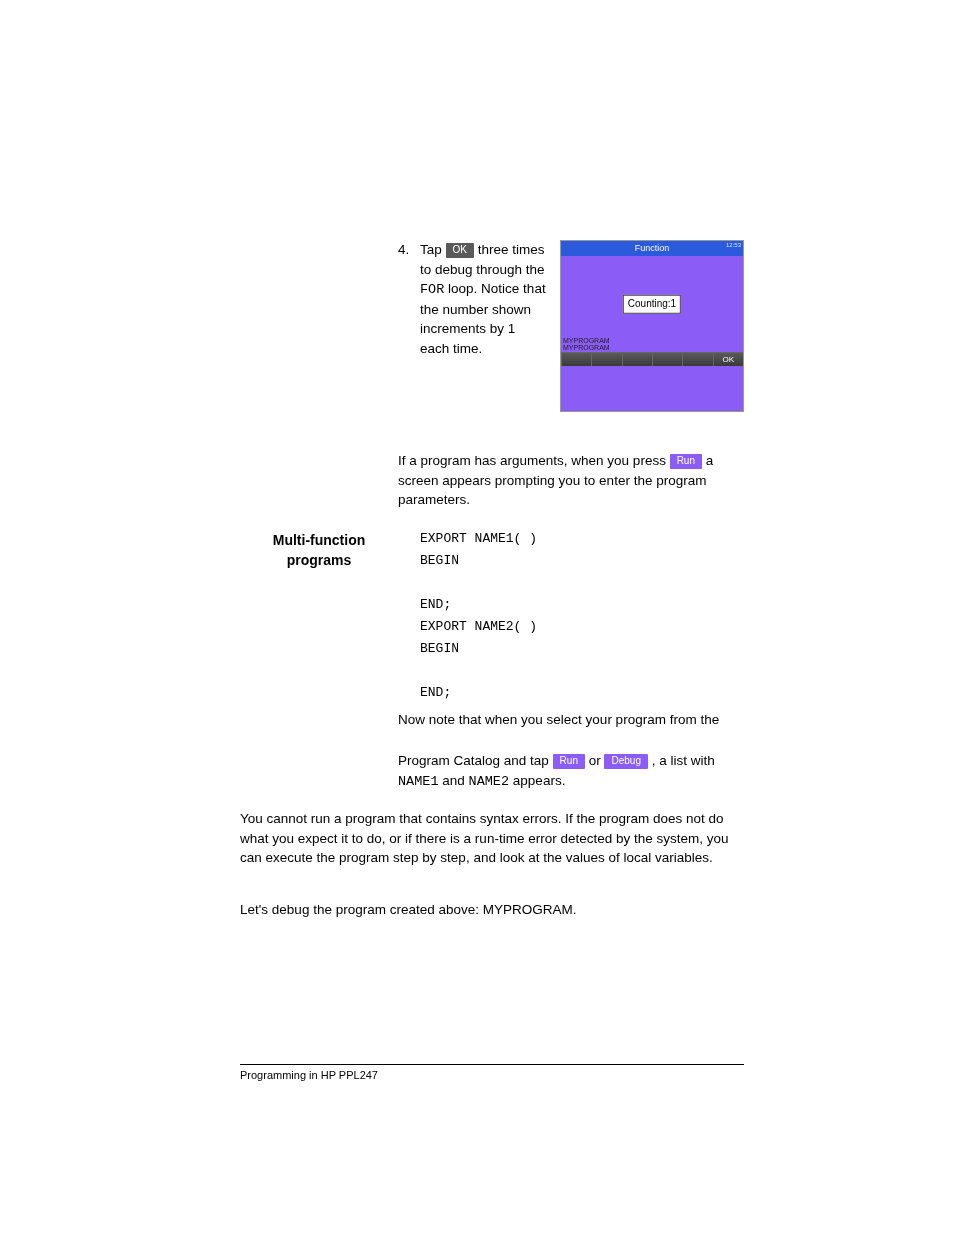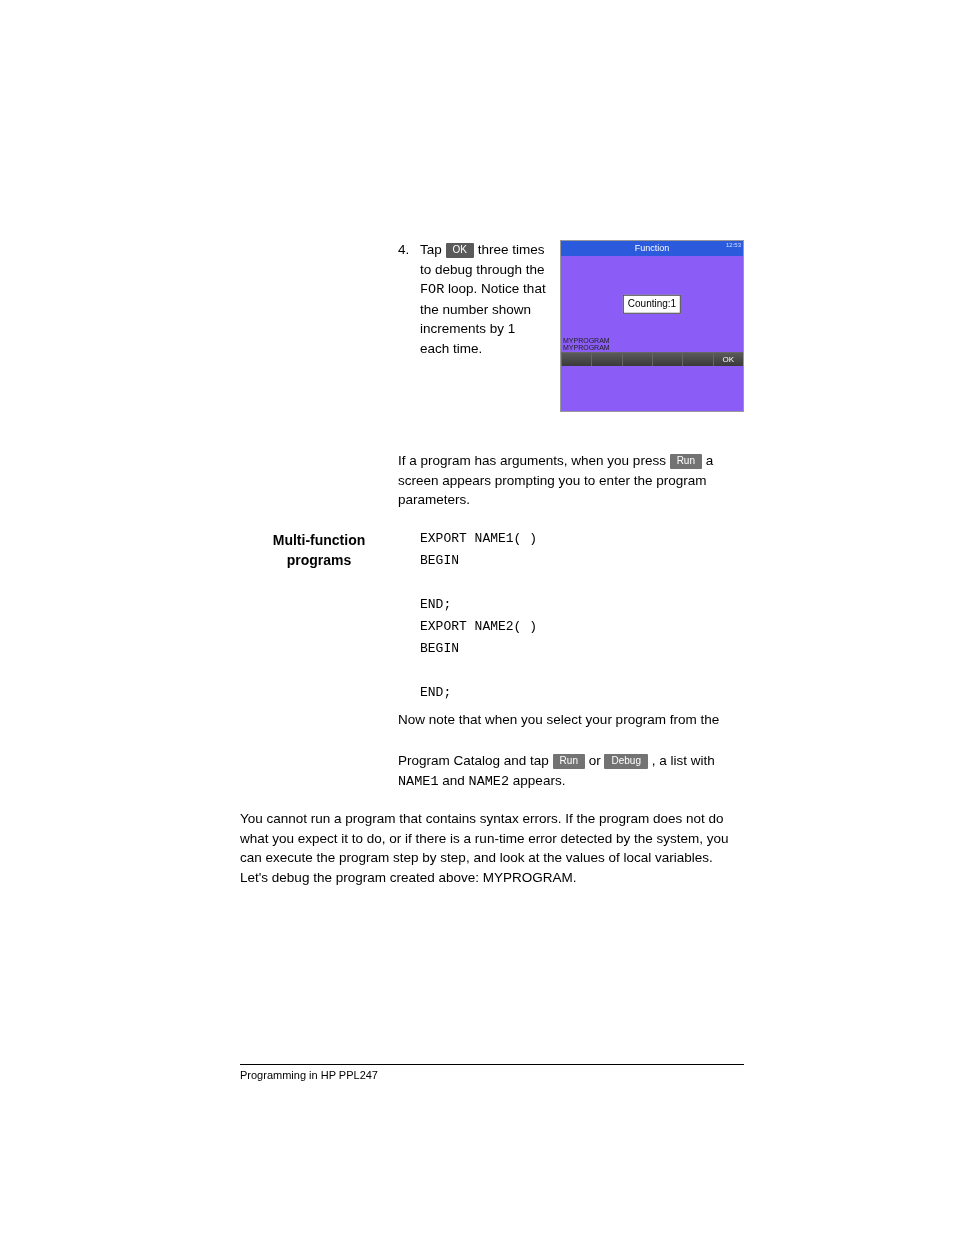--- a/index.html
+++ b/index.html
@@ -58,21 +58,21 @@
     display: inline-block;
     background: #5a5a5a;
     color: #fff;
     font-size: 10px;
     padding: 1px 7px 2px 7px;
     border-radius: 1px;
     line-height: 1.2;
     vertical-align: 1px;
   }
   .btn.light {
-    background: #737373;
+    background: #8b5cf6;
     margin-top: 24px;
   }
   .mono {
     font-family: "Courier New", monospace;
   }
   .codeblock {
     font-family: "Courier New", monospace;
     margin-left: 22px;
     line-height: 1.7;
     white-space: pre;
@@ -231,21 +231,21 @@
           <span> and </span>
           <span class="mono">NAME2</span>
           <span> appears.</span>
         </div>
       </div>
     </div>
 
     <div class="row">
       <div class="body">
         <div>You cannot run a program that contains syntax errors. If the program does not do what you expect it to do, or if there is a run-time error detected by the system, you can execute the program step by step, and look at the values of local variables.</div>
-        <div style="margin-top:0;">Let's debug the program created above: MYPROGRAM.</div>
+        <div style="margin-top:32px;">Let's debug the program created above: MYPROGRAM.</div>
       </div>
     </div>
 
   </div>
 
   <div class="footer">
     <span>Programming in HP PPL</span>
     <span>247</span>
   </div>
 </div>

